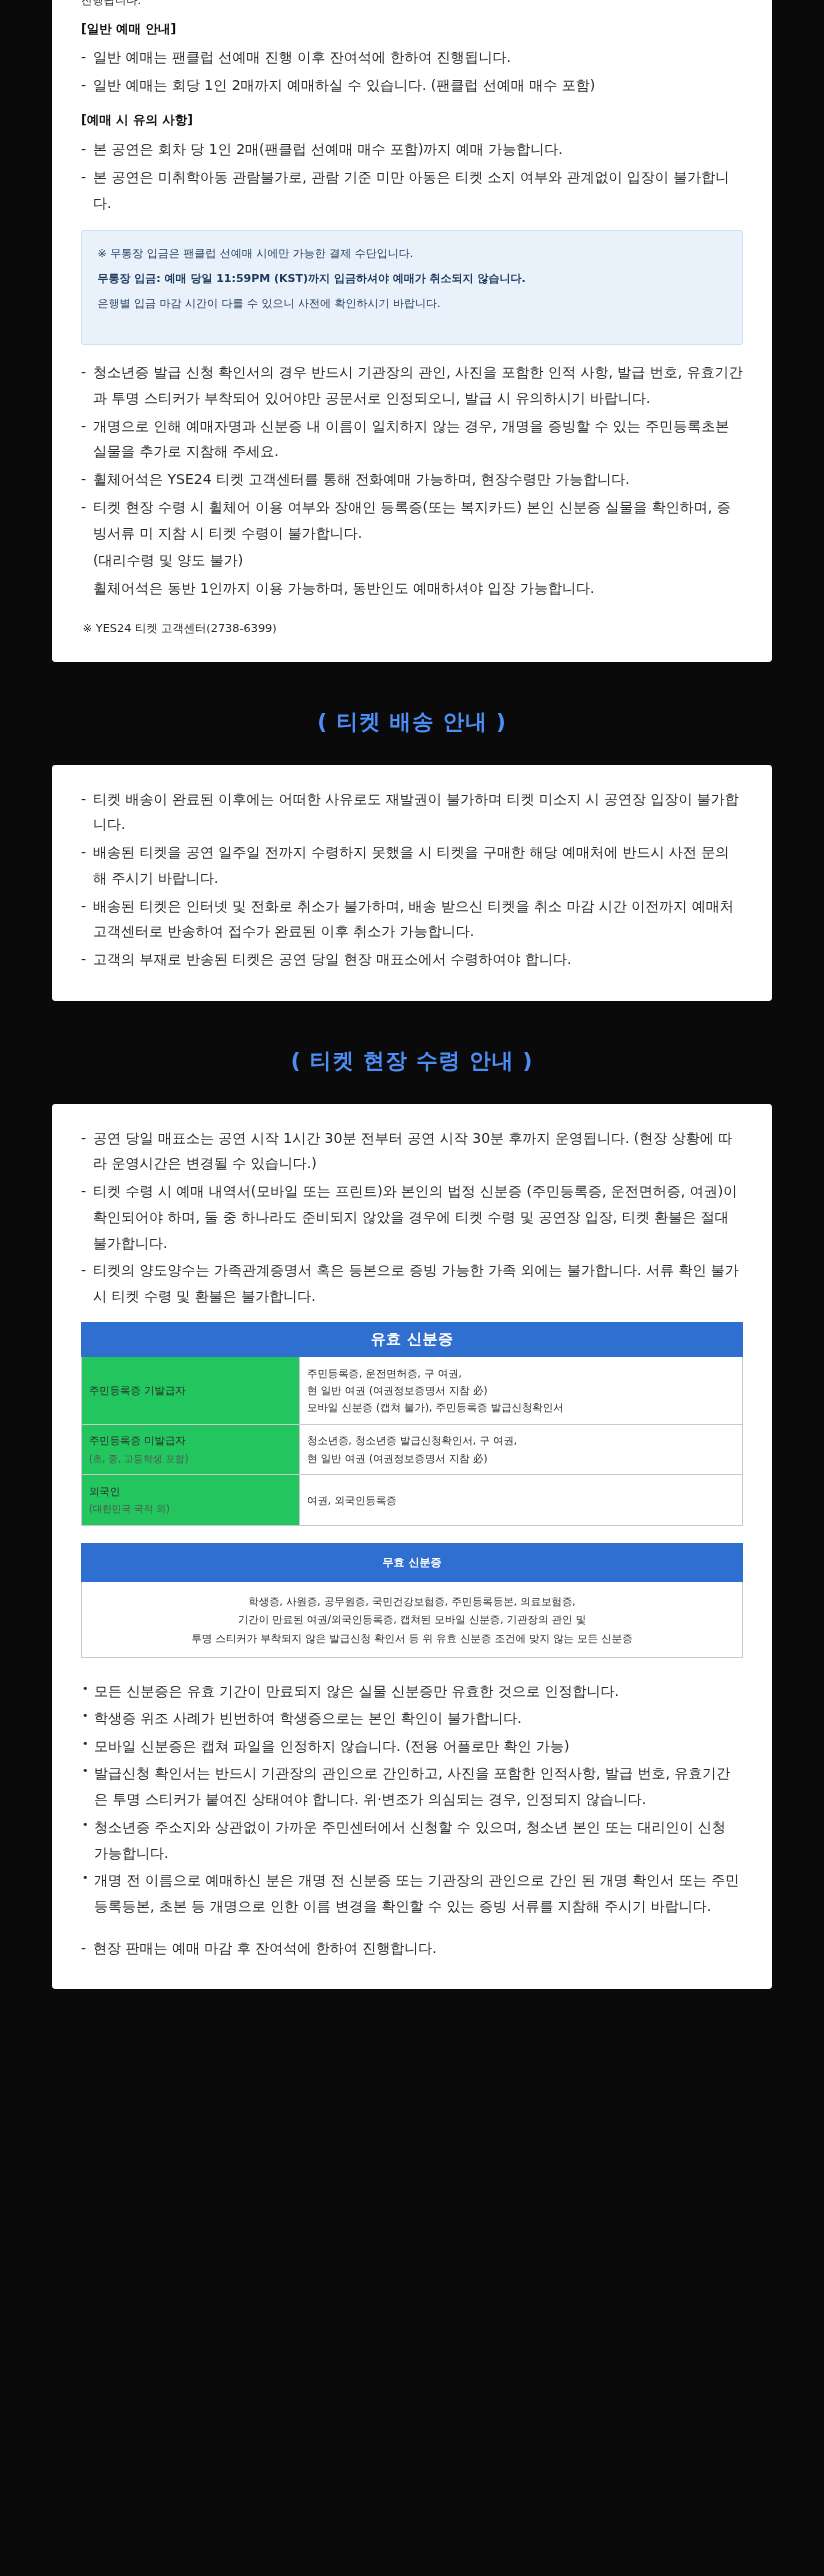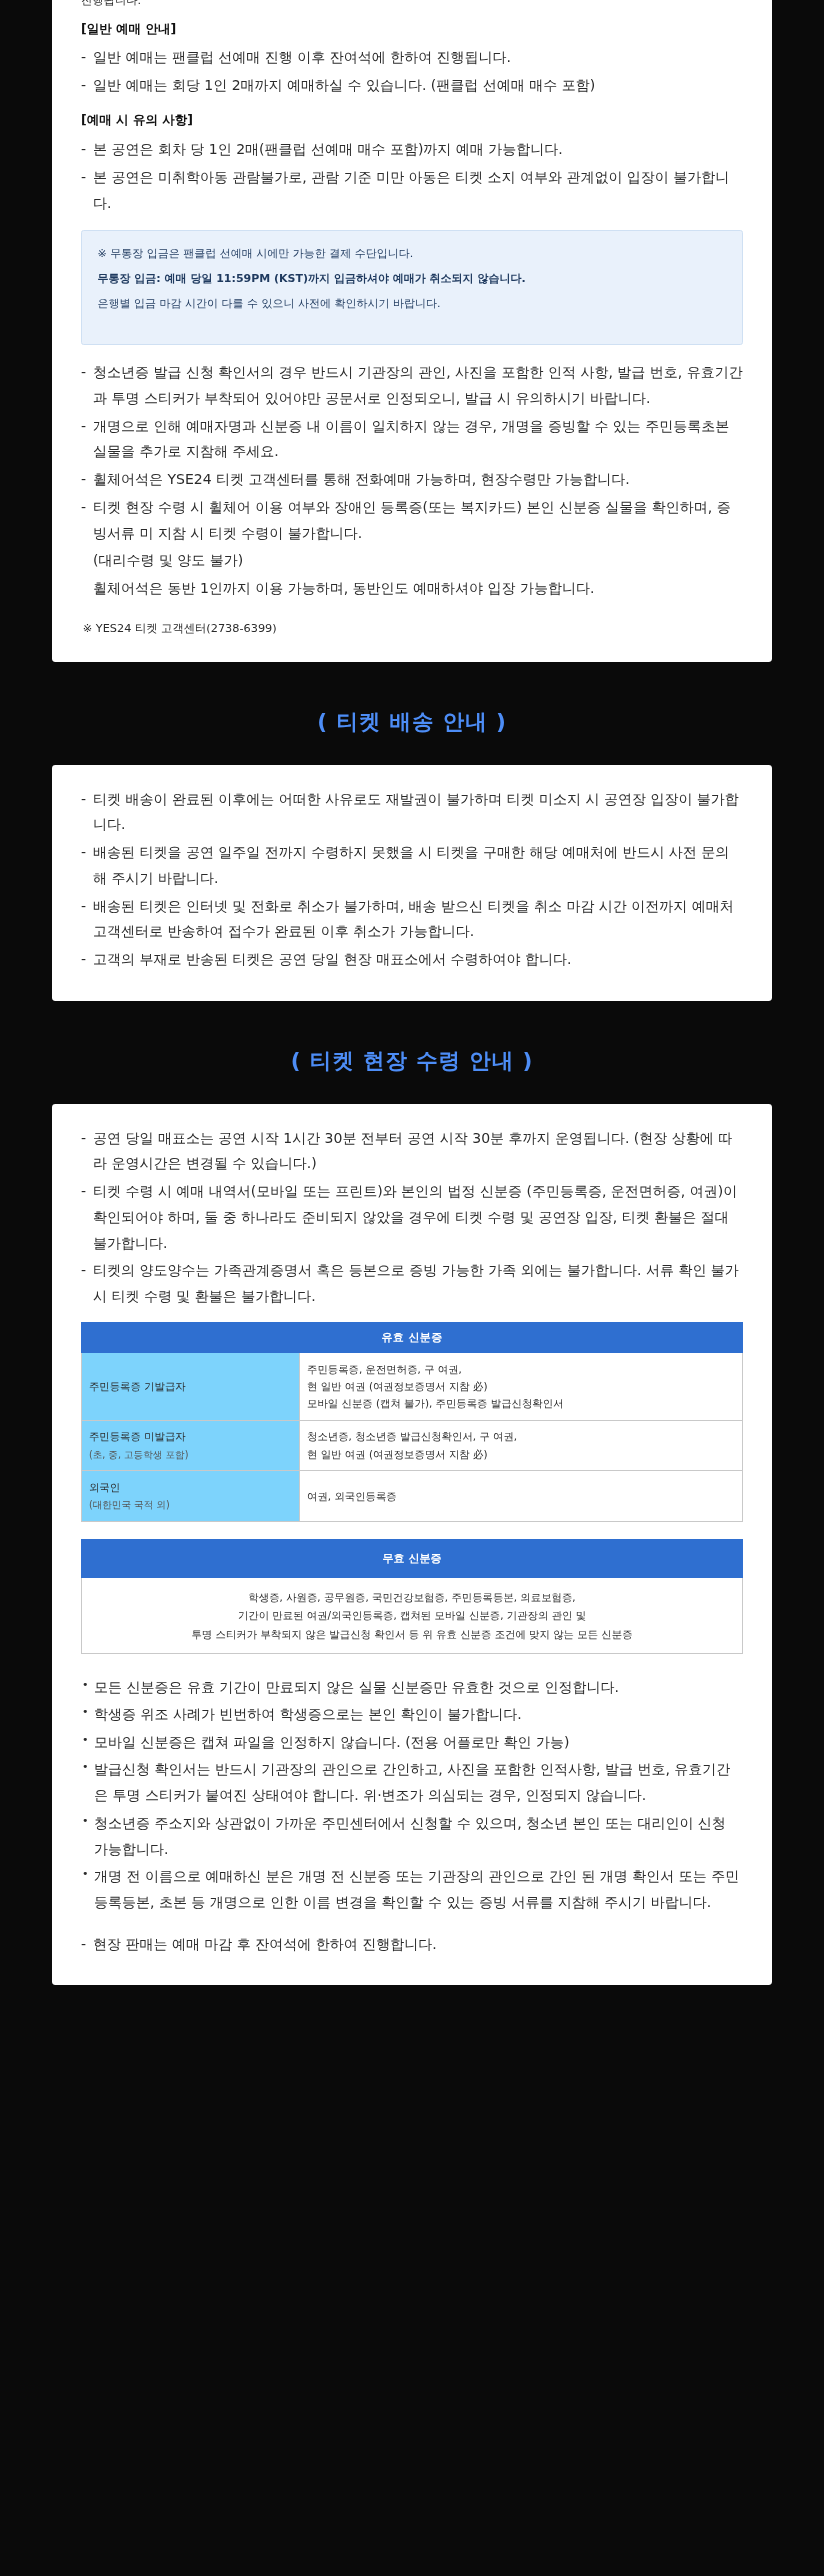--- a/index.html
+++ b/index.html
@@ -112,35 +112,35 @@
   table.idtable {
     width: 100%;
     border-collapse: collapse;
     margin: 12px 0 5.2px 0;
     font-size: 10.4px;
     color: #2a2a2a;
   }
   table.idtable th.head {
     background: #2f6fd0;
     color: #fff;
-    font-size: 11px;
+    font-size: 15px;
     font-weight: bold;
     padding: 6.9px 0;
     border: 0.9px solid #2f6fd0;
     letter-spacing: 0.4px;
   }
   table.idtable td {
     border: 0.9px solid #c9c9c9;
     padding: 7.7px 6.9px;
     line-height: 1.65;
     vertical-align: middle;
   }
   table.idtable td.label {
     width: 33%;
-    background: #7dd3fc;
+    background: #22c55e;
   }
   .small-sub { font-size: 9.6px; color: #555; }
 
   table.invalid {
     width: 100%;
     border-collapse: collapse;
     margin: 17px 0 6.9px 0;
     font-size: 10.4px;
     color: #2a2a2a;
   }

